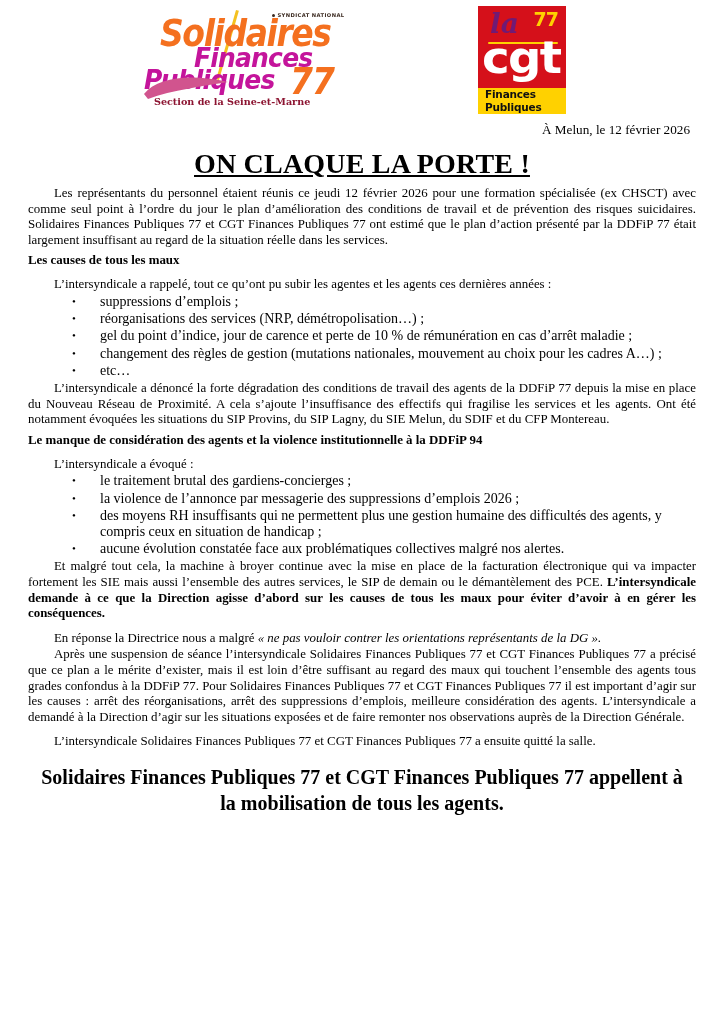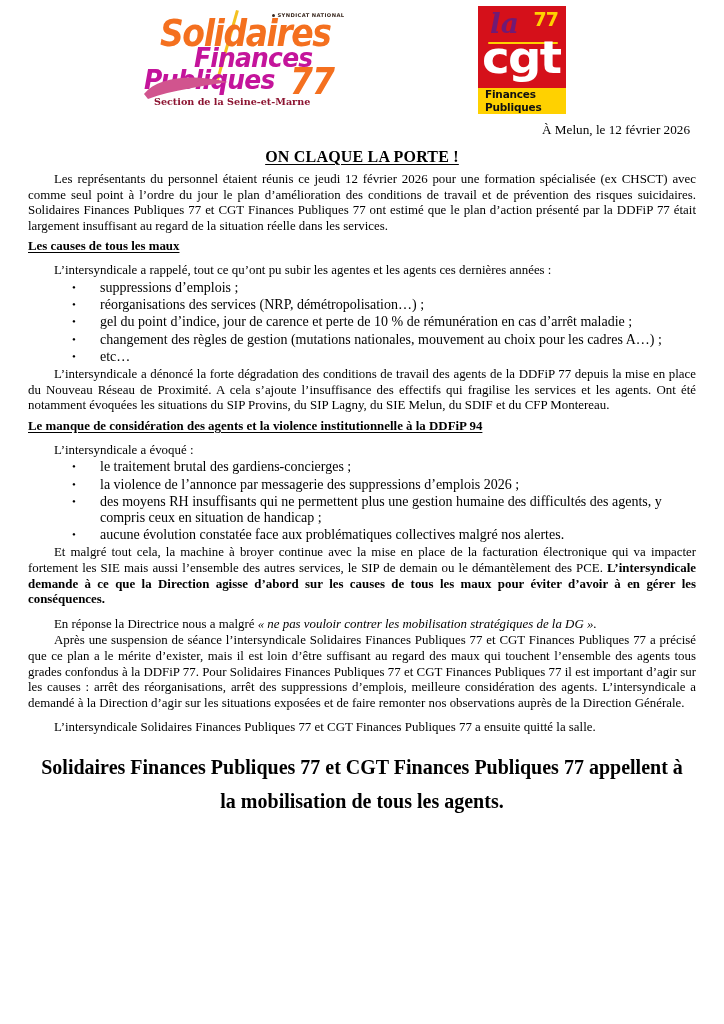--- a/index.html
+++ b/index.html
@@ -215,21 +215,21 @@
   }
 
   
   .dateline {
     text-align: right;
     font-size: 13.2px;
     margin: 4px 6px 0 0;
   }
   .doc-title {
     text-align: center;
-    font-size: 16px;
+    font-size: 28px;
     font-weight: bold;
     margin: 10px 0 6px 0;
     letter-spacing: .2px;
   }
   .doc-title u { text-decoration: underline; text-underline-offset: 2px; }
 
   p.para {
     font-size: 12.9px;
     line-height: 15.6px;
     text-align: justify;
@@ -240,21 +240,20 @@
     font-size: 12.9px;
     line-height: 15.6px;
     margin: 9px 0 1px 0;
     text-indent: 26px;
     text-align: left;
   }
   h2.section-head {
     font-size: 12.9px;
     line-height: 16px;
     font-weight: bold;
-    text-decoration: underline;
     text-underline-offset: 1.5px;
     margin: 4px 0 1px 0;
   }
   ul.bullets {
     margin: 0 0 2px 0;
     padding: 0;
     list-style: none;
   }
   ul.bullets li {
     font-size: 14px;
@@ -271,21 +270,21 @@
     top: -1px;
     font-size: 11px;
   }
   .bold { font-weight: bold; }
   .ital { font-style: italic; }
 
   .callout {
     text-align: center;
     font-size: 20px;
     font-weight: bold;
-    line-height: 34px;
+    line-height: 26px;
     margin: 14px 10px 0 10px;
   }
   .callout2 {
     text-align: center;
     font-size: 20px;
     font-weight: bold;
     line-height: 25px;
     margin: 12px 10px 0 10px;
   }
 </style>
@@ -344,21 +343,21 @@
   <p class="lead">L’intersyndicale a évoqué :</p>
   <ul class="bullets">
     <li>le traitement brutal des gardiens-concierges ;</li>
     <li>la violence de l’annonce par messagerie des suppressions d’emplois 2026 ;</li>
     <li>des moyens RH insuffisants qui ne permettent plus une gestion humaine des difficultés des agents, y compris ceux en situation de handicap ;</li>
     <li>aucune évolution constatée face aux problématiques collectives malgré nos alertes.</li>
   </ul>
 
   <p class="para"><span>Et malgré tout cela, la machine à broyer continue avec la mise en place de la facturation électronique qui va impacter fortement les SIE mais aussi l’ensemble des autres services, le SIP de demain ou le démantèlement des PCE. </span><span class="bold">L’intersyndicale demande à ce que la Direction agisse d’abord sur les causes de tous les maux pour éviter d’avoir à en gérer les conséquences.</span></p>
 
-  <p class="lead"><span>En réponse la Directrice nous a malgré </span><span class="ital">« ne pas vouloir contrer les mobilisation stratégiques de la DG ».</span></p>
+  <p class="lead"><span>En réponse la Directrice nous a malgré </span><span class="ital">« ne pas vouloir contrer les orientations représentants de la DG ».</span></p>
 
   <p class="para">Après une suspension de séance l’intersyndicale Solidaires Finances Publiques 77 et CGT Finances Publiques 77 a précisé que ce plan a le mérite d’exister, mais il est loin d’être suffisant au regard des maux qui touchent l’ensemble des agents tous grades confondus à la DDFiP 77. Pour Solidaires Finances Publiques 77 et CGT Finances Publiques 77 il est important d’agir sur les causes : arrêt des réorganisations, arrêt des suppressions d’emplois, meilleure considération des agents. L’intersyndicale a demandé à la Direction d’agir sur les situations exposées et de faire remonter nos observations auprès de la Direction Générale.</p>
 
   <p class="lead">L’intersyndicale Solidaires Finances Publiques 77 et CGT Finances Publiques 77 a ensuite quitté la salle.</p>
 
   <div class="callout">Solidaires Finances Publiques 77 et CGT Finances Publiques 77 appellent à la mobilisation de tous les agents.</div>
 
 </div>
 
 </body></html>

